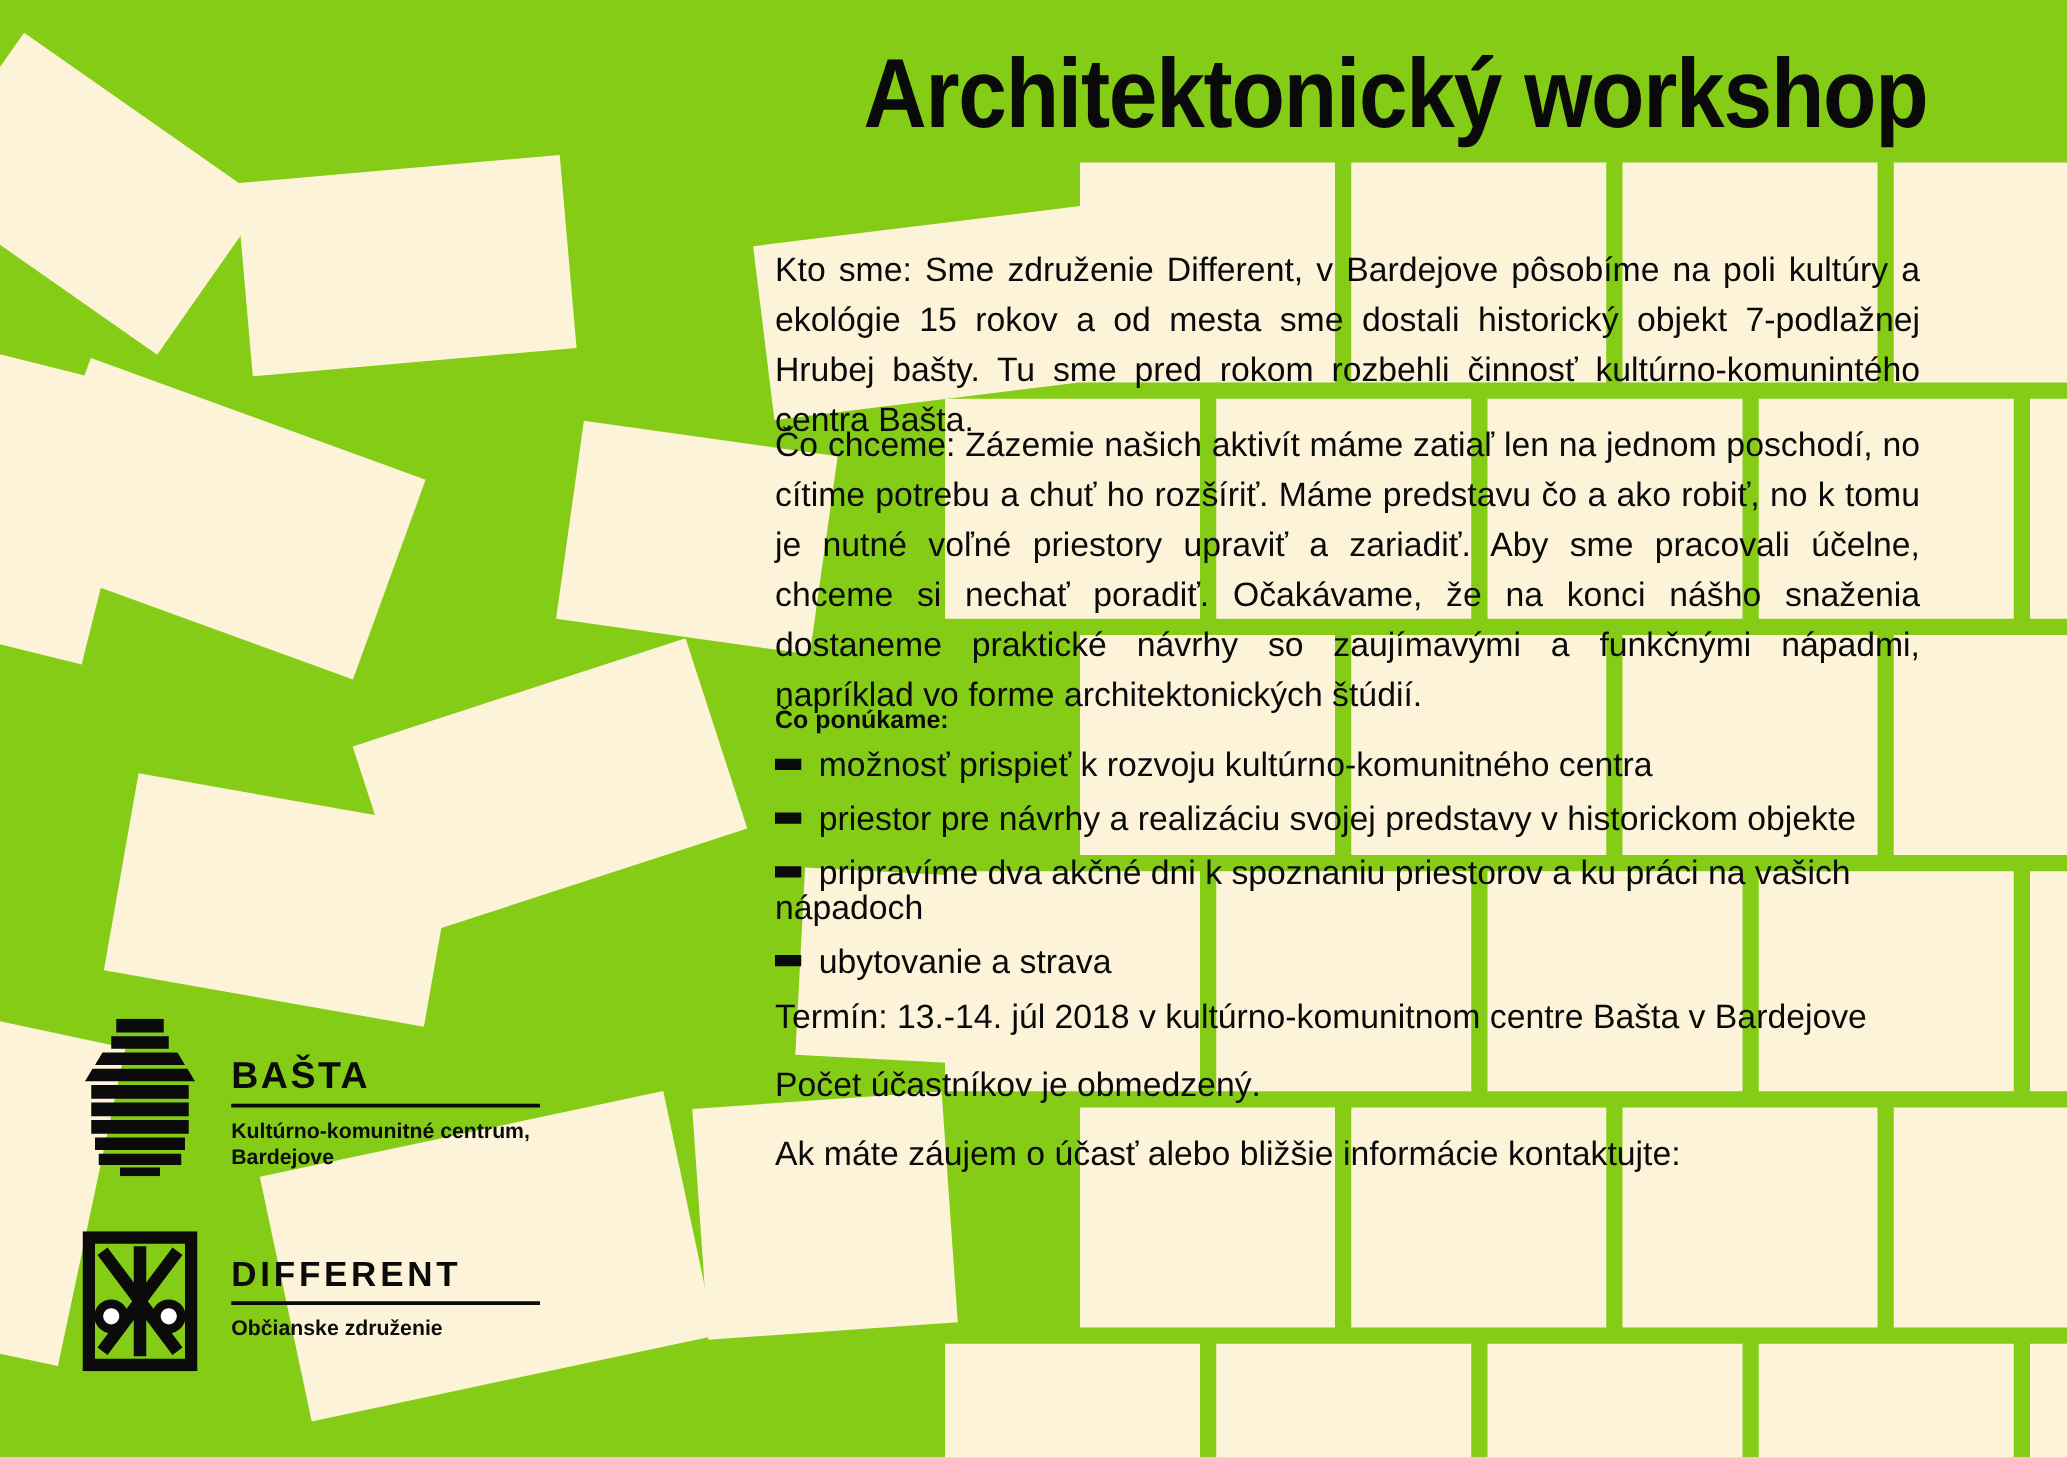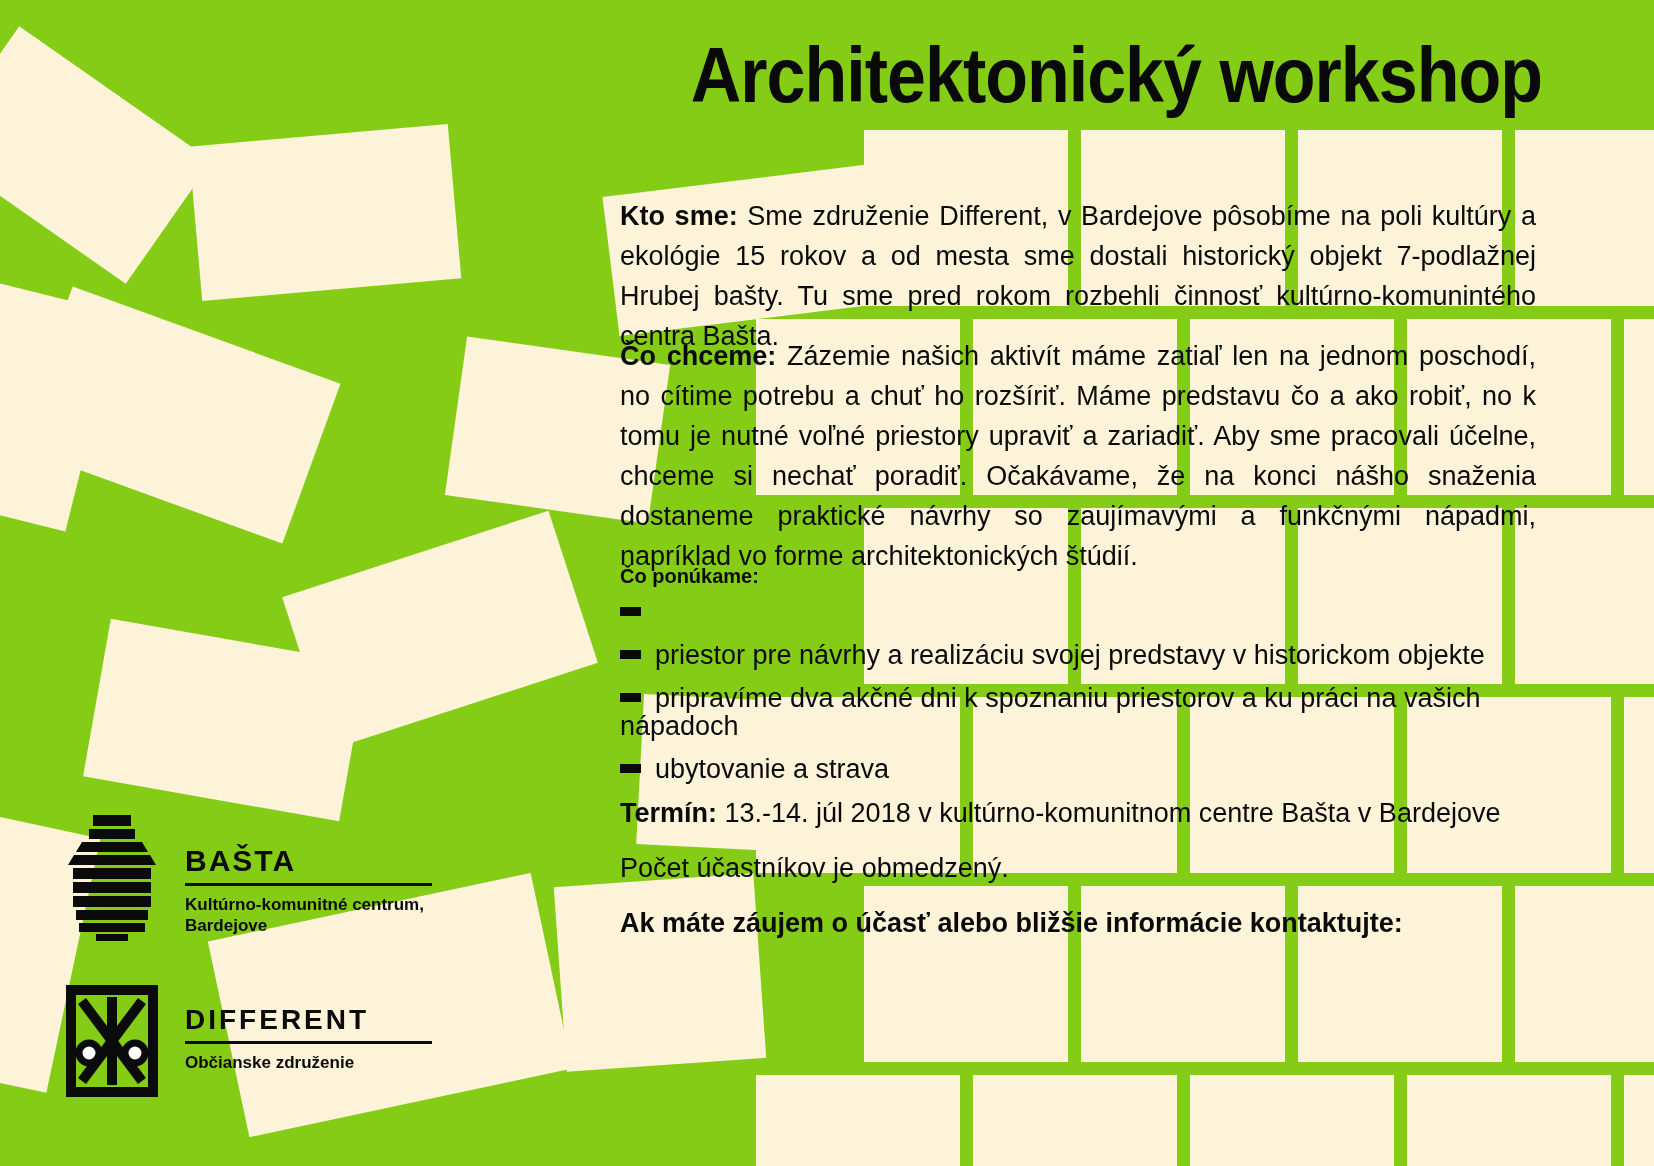--- a/index.html
+++ b/index.html
@@ -13,21 +13,21 @@
   .brick,.sb{position:absolute;background:var(--brick,#FCF3D9);}
   
   .content{position:absolute;inset:0;z-index:1;}
   .title{
     position:absolute;top:30px;right:112px;margin:0;
     font-size:70px;font-weight:700;letter-spacing:-1px;white-space:nowrap;
     transform:scaleY(1.12);transform-origin:top right;
   }
   .col{position:absolute;left:620px;width:916px;}
   .para{margin:0;font-size:27px;line-height:40px;text-align:justify;}
-  .lead{font-weight:700;}
+  .lead{font-weight:400;}
   .subhead{margin:0;font-size:20px;line-height:40px;font-weight:700;}
   ul.plain{list-style:none;margin:0;padding:0;font-size:27px;}
   ul.offer li{margin:0 0 15px 0;line-height:28px;}
   ul.contacts li{margin:0 0 37px 0;line-height:28px;}
   .dash{display:inline-block;width:21px;height:9px;background:#0a0a0a;margin-right:14px;vertical-align:middle;position:relative;top:-2px;}
   .sq{display:inline-block;width:20px;height:13px;background:#0a0a0a;margin-right:16px;vertical-align:middle;position:relative;top:-2px;}
   
   .logo-icon{position:absolute;left:66px;}
   .logo-text{position:absolute;left:185px;width:300px;}
   .logo-name{font-weight:700;color:#0b0b0b;}
@@ -89,21 +89,21 @@
 
     <h1 class="title">Architektonický workshop</h1>
 
     <p class="para col" style="top:196px;"><span class="lead">Kto sme:</span> <span>Sme združenie Different, v Bardejove pôsobíme na poli kultúry a ekológie 15 rokov a od mesta sme dostali historický objekt 7-podlažnej Hrubej bašty. Tu sme pred rokom rozbehli činnosť kultúrno-komunintého centra Bašta.</span></p>
 
     <p class="para col" style="top:336px;"><span class="lead">Čo chceme:</span> <span>Zázemie našich aktivít máme zatiaľ len na jednom poschodí, no cítime potrebu a chuť ho rozšíriť. Máme predstavu čo a ako robiť, no k tomu je nutné voľné priestory upraviť a zariadiť. Aby sme pracovali účelne, chceme si nechať poradiť. Očakávame, že na konci nášho snaženia dostaneme praktické návrhy so zaujímavými a funkčnými nápadmi, napríklad vo forme architektonických štúdií.</span></p>
 
     <h2 class="subhead col" style="top:556px;">Čo ponúkame:</h2>
 
     <ul class="plain offer col" style="top:598px;">
-      <li><span class="dash"></span></li>
+      <li><span class="dash"></span><span>možnosť prispieť k rozvoju kultúrno-komunitného centra</span></li>
       <li><span class="dash"></span><span>priestor pre návrhy a realizáciu svojej predstavy v historickom objekte</span></li>
       <li><span class="dash"></span><span>pripravíme dva akčné dni k spoznaniu priestorov a ku práci na vašich nápadoch</span></li>
       <li><span class="dash"></span><span>ubytovanie a strava</span></li>
     </ul>
 
     <p class="para col" style="top:793px;"><span class="lead">Termín:</span> <span>13.-14. júl 2018 v kultúrno-komunitnom centre Bašta v Bardejove</span></p>
 
     <p class="para col lead" style="top:903px;">Ak máte záujem o účasť alebo bližšie informácie kontaktujte:</p>
 
     <p class="para col" style="top:848px;">Počet účastníkov je obmedzený.</p>

